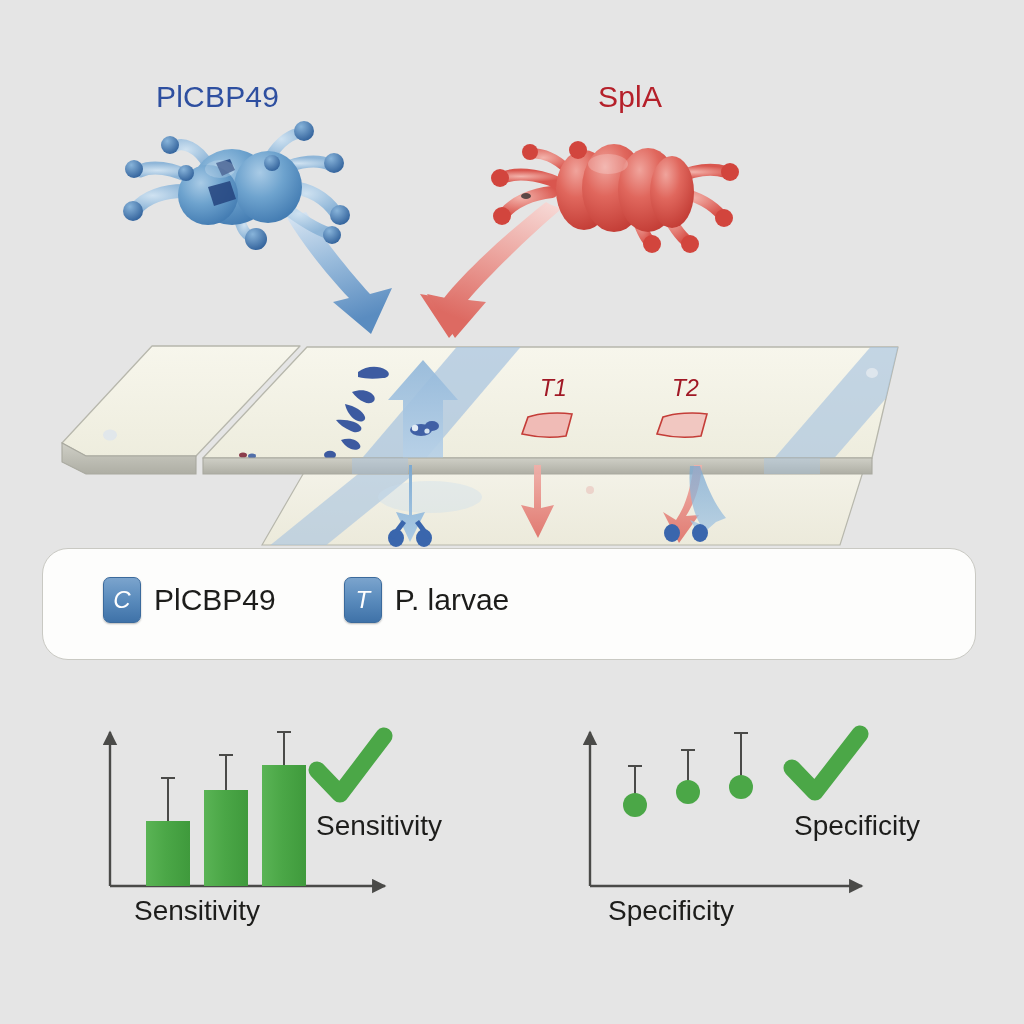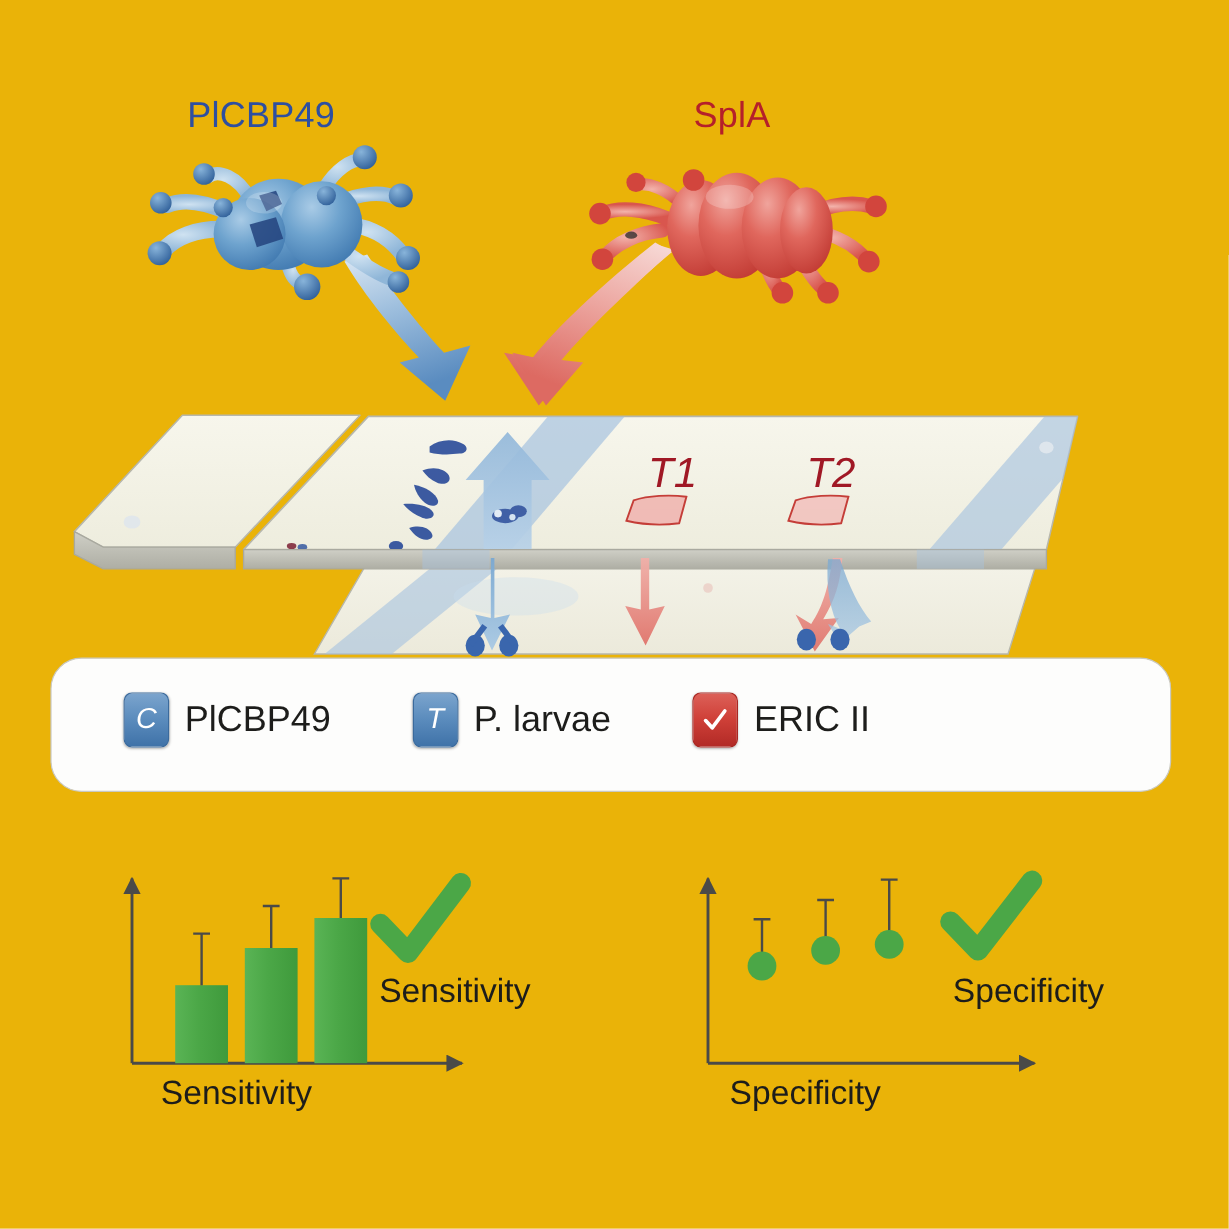--- a/index.html
+++ b/index.html
@@ -4,40 +4,40 @@
 <style>
   html, body {
     margin: 0;
     padding: 0;
     background: #ffffff;
   }
   #canvas {
     position: relative;
     width: 1024px;
     height: 1024px;
-    background: #eab308;
+    background: #e5e5e5;
     overflow: hidden;
     font-family: "Liberation Sans", sans-serif;
   }
   .abs { position: absolute; }
 
   
   .org-label {
     position: absolute;
     font-size: 30px;
     letter-spacing: 0.2px;
     white-space: nowrap;
   }
   #label-plcbp49 { left: 156px; top: 80px; color: #2e4fa0; }
-  #label-spla    { left: 578px; top: 80px; color: #b5202a; }
+  #label-spla    { left: 598px; top: 80px; color: #b5202a; }
 
   
   .strip-line-label {
     position: absolute;
-    font-size: 35px;
+    font-size: 23px;
     font-style: italic;
     font-weight: 500;
     color: #a01825;
     white-space: nowrap;
   }
   #label-t1 { left: 540px; top: 375px; }
   #label-t2 { left: 672px; top: 375px; }
 
   
   #legend-box {
@@ -359,28 +359,20 @@
         <div class="legend-text">PlCBP49</div>
       </div>
 
       <div class="legend-item">
         <div class="badge badge-blue">
           <span>T</span>
         </div>
         <div class="legend-text">P. larvae</div>
       </div>
 
-      <div class="legend-item">
-        <div class="badge badge-red">
-          <svg width="24" height="24" viewBox="0 0 24 24">
-            <path d="M4 12.5 L9.5 18.5 L20 4.5" fill="none" stroke="#ffffff" stroke-width="3.1" stroke-linecap="round" stroke-linejoin="round"></path>
-          </svg>
-        </div>
-        <div class="legend-text">ERIC II</div>
-      </div>
 
     </div>
   </div>
 
   <svg class="abs" style="left:0; top:700px;" width="1024" height="260" viewBox="0 0 1024 260">
     <defs>
       <linearGradient id="gBar" x1="0%" y1="0%" x2="100%" y2="0%">
         <stop offset="0%" stop-color="#5ab455"></stop>
         <stop offset="45%" stop-color="#4ba747"></stop>
         <stop offset="100%" stop-color="#3f9a3c"></stop>

